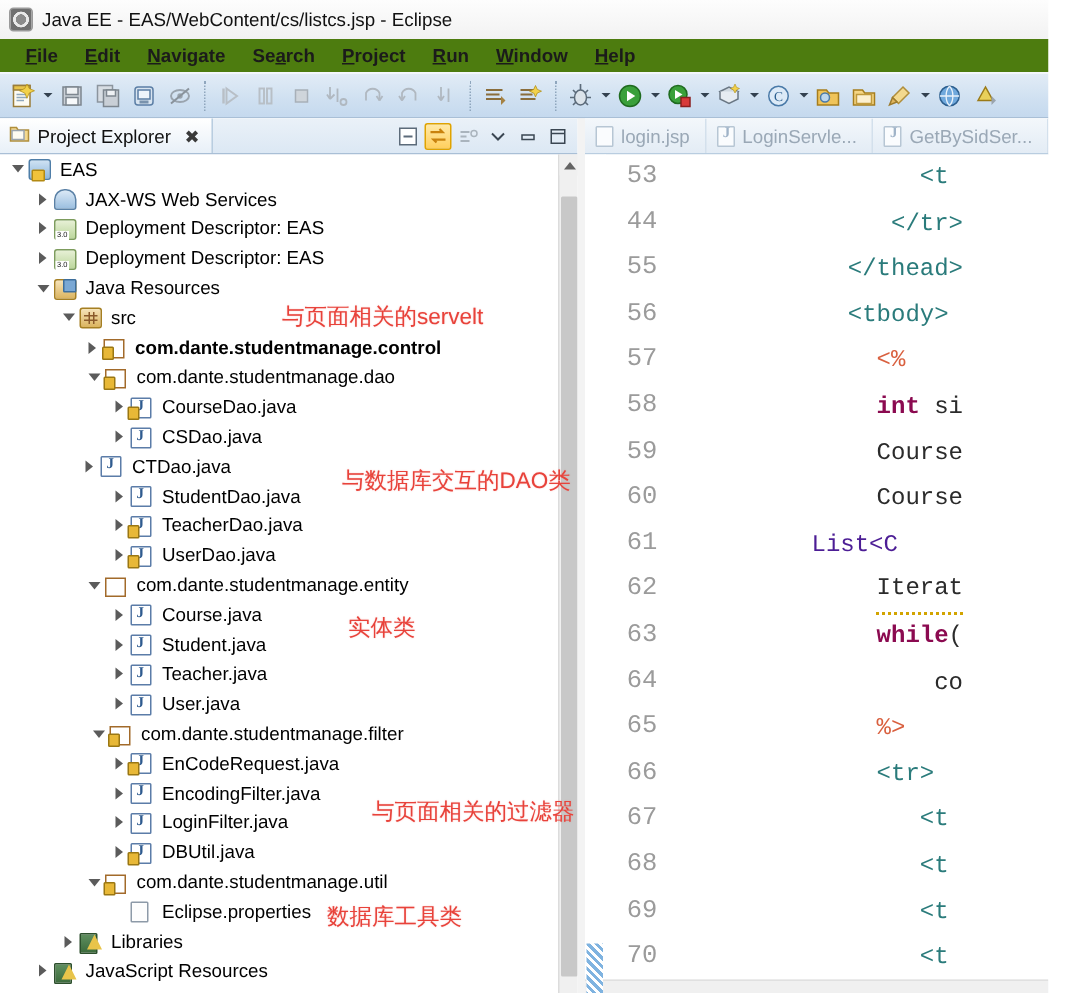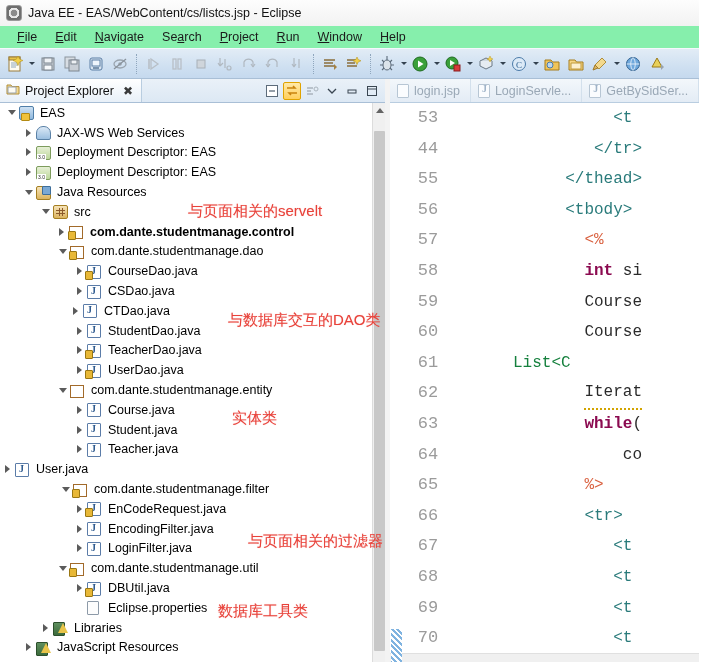--- a/index.html
+++ b/index.html
@@ -25,24 +25,25 @@
     width: 16px; height: 16px; margin-right: 6px;
     border-radius: 3px;
     background: radial-gradient(circle at 50% 50%, #8b8b8b 0 34%, #e9e9e9 36% 52%, #6f6f6f 55% 100%);
     border: 1px solid #9a9a9a;
   }
   .titlebar .title-text { font-size: 12.5px; color: #111; }
 
   
   .menubar {
     height: 22px;
-    background: #86efac;
+    background: #4d7c0f;
     display: flex; align-items: center;
     padding-left: 8px;
     gap: 0px;
+    font-weight: bold;
   }
   .menubar .menu-item {
     font-size: 12.5px; color: #1b1b1b;
     padding: 1px 9px;
     cursor: default;
     white-space: nowrap;
   }
   .menubar .menu-item u { text-decoration: underline; }
 
   
@@ -581,21 +582,21 @@
             </span>
             <span class="tlabel">CourseDao.java</span>
           </div>
           <div class="row" style="padding-left: 72px;">
             <span class="twisty closed"></span>
             <span class="ticon">
               <span class="i-java" style="display: block;"></span>
             </span>
             <span class="tlabel">CSDao.java</span>
           </div>
-          <div class="row" style="padding-left: 68px; align-items: center;">
+          <div class="row" style="padding-left: 52px; align-items: center;">
             <span class="twisty closed"></span>
             <span class="ticon">
               <span class="i-java" style="display: block;"></span>
             </span>
             <span class="tlabel">CTDao.java</span>
           </div>
           <div class="row" style="padding-left: 72px;">
             <span class="twisty closed"></span>
             <span class="ticon">
               <span class="i-java" style="display: block;"></span>
@@ -637,21 +638,21 @@
             </span>
             <span class="tlabel">Student.java</span>
           </div>
           <div class="row" style="padding-left: 72px;">
             <span class="twisty closed"></span>
             <span class="ticon">
               <span class="i-java" style="display: block;"></span>
             </span>
             <span class="tlabel">Teacher.java</span>
           </div>
-          <div class="row" style="">
+          <div class="row" style="padding-left: 72px;">
             <span class="twisty closed"></span>
             <span class="ticon">
               <span class="i-java" style="display: block;"></span>
             </span>
             <span class="tlabel">User.java</span>
           </div>
           <div class="row" style="padding-left: 58px;">
             <span class="twisty open"></span>
             <span class="ticon">
               <span class="i-pkg lock" style="display: block;"></span>
@@ -672,33 +673,33 @@
             </span>
             <span class="tlabel">EncodingFilter.java</span>
           </div>
           <div class="row" style="padding-left: 72px;">
             <span class="twisty closed"></span>
             <span class="ticon">
               <span class="i-java" style="display: block;"></span>
             </span>
             <span class="tlabel">LoginFilter.java</span>
           </div>
+          <div class="row" style="padding-left: 72px;">
+            <span class="twisty closed"></span>
+            <span class="ticon">
+              <span class="i-java lock" style="display: block;"></span>
+            </span>
+            <span class="tlabel">DBUtil.java</span>
+          </div>
           <div class="row" style="padding-left: 55px;">
             <span class="twisty open"></span>
             <span class="ticon">
               <span class="i-pkg lock" style="display: block;"></span>
             </span>
             <span class="tlabel">com.dante.studentmanage.util</span>
-          </div>
-          <div class="row" style="padding-left: 72px;">
-            <span class="twisty closed"></span>
-            <span class="ticon">
-              <span class="i-java lock" style="display: block;"></span>
-            </span>
-            <span class="tlabel">DBUtil.java</span>
           </div>
           <div class="row" style="padding-left: 72px;">
             <span class="twisty none"></span>
             <span class="ticon">
               <span class="i-file" style="display: block;"></span>
             </span>
             <span class="tlabel">Eclipse.properties</span>
           </div>
           <div class="row" style="padding-left: 38px;">
             <span class="twisty closed"></span>
@@ -743,21 +744,21 @@
         <div class="marker-bar"></div>
         <div class="code-lines" id="code-host">
             <div class="cline"><span class="lnum">53</span><span class="ctext" style="margin-left: 163.2px;">&lt;t</span></div>
             <div class="cline"><span class="lnum">44</span><span class="ctext" style="margin-left: 144px;">&lt;/tr&gt;</span></div>
             <div class="cline"><span class="lnum">55</span><span class="ctext" style="margin-left: 115.2px;">&lt;/thead&gt;</span></div>
             <div class="cline"><span class="lnum">56</span><span class="ctext" style="margin-left: 115.2px;">&lt;tbody&gt;</span></div>
             <div class="cline"><span class="lnum">57</span><span class="ctext" style="margin-left: 134.4px; color: rgb(217, 96, 63);">&lt;%</span></div>
             <div class="cline"><span class="lnum">58</span><span class="ctext" style="margin-left: 134.4px; color: rgb(43, 43, 43);"><b style="color: rgb(139, 10, 80);">int</b><span style="color: rgb(43, 43, 43);"> si</span></span></div>
             <div class="cline"><span class="lnum">59</span><span class="ctext" style="margin-left: 134.4px; color: rgb(43, 43, 43);">Course</span></div>
             <div class="cline"><span class="lnum">60</span><span class="ctext" style="margin-left: 134.4px; color: rgb(43, 43, 43);">Course</span></div>
-            <div class="cline"><span class="lnum">61</span><span class="ctext" style="margin-left: 63px; color: #15803d;">List&lt;C</span></div>
+            <div class="cline"><span class="lnum">61</span><span class="ctext" style="margin-left: 91px; color: #4c1d95;">List&lt;C</span></div>
             <div class="cline"><span class="lnum">62</span><span class="ctext" style="margin-left: 134.4px; color: rgb(43, 43, 43); border-bottom: 2px dotted rgb(210, 164, 0);">Iterat</span></div>
             <div class="cline"><span class="lnum">63</span><span class="ctext" style="margin-left: 134.4px; color: rgb(43, 43, 43);"><b style="color: rgb(139, 10, 80);">while</b><span style="color: rgb(43, 43, 43);">(</span></span></div>
             <div class="cline"><span class="lnum">64</span><span class="ctext" style="margin-left: 172.8px; color: rgb(43, 43, 43);">co</span></div>
             <div class="cline"><span class="lnum">65</span><span class="ctext" style="margin-left: 134.4px; color: rgb(217, 96, 63);">%&gt;</span></div>
             <div class="cline"><span class="lnum">66</span><span class="ctext" style="margin-left: 134.4px;">&lt;tr&gt;</span></div>
             <div class="cline"><span class="lnum">67</span><span class="ctext" style="margin-left: 163.2px;">&lt;t</span></div>
             <div class="cline"><span class="lnum">68</span><span class="ctext" style="margin-left: 163.2px;">&lt;t</span></div>
             <div class="cline"><span class="lnum">69</span><span class="ctext" style="margin-left: 163.2px;">&lt;t</span></div>
             <div class="cline"><span class="lnum">70</span><span class="ctext" style="margin-left: 163.2px;">&lt;t</span></div>
             <div class="cline cur"><span class="lnum">71</span><span class="ctext" style="margin-left: 134.4px; color: rgb(217, 96, 63);">&lt;%} %&gt;</span></div>

